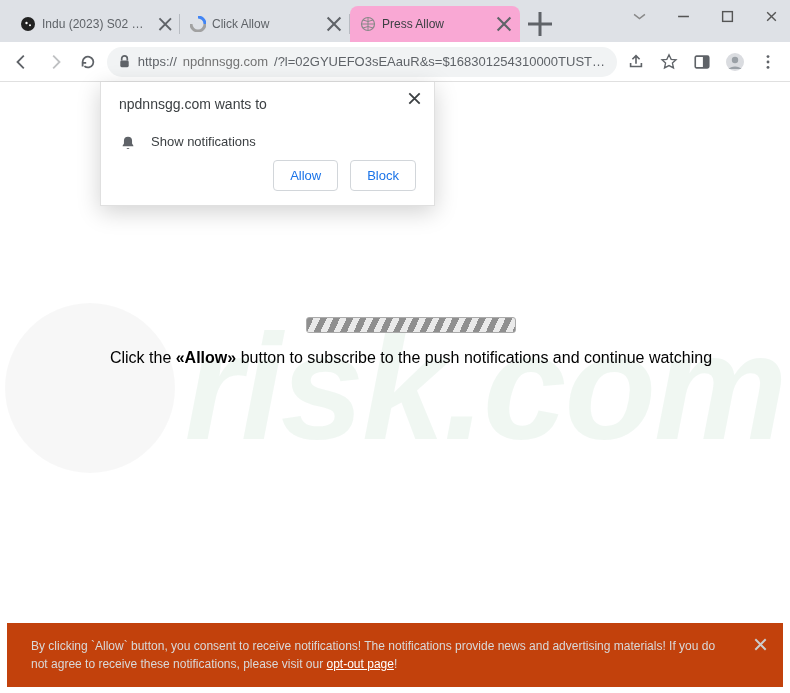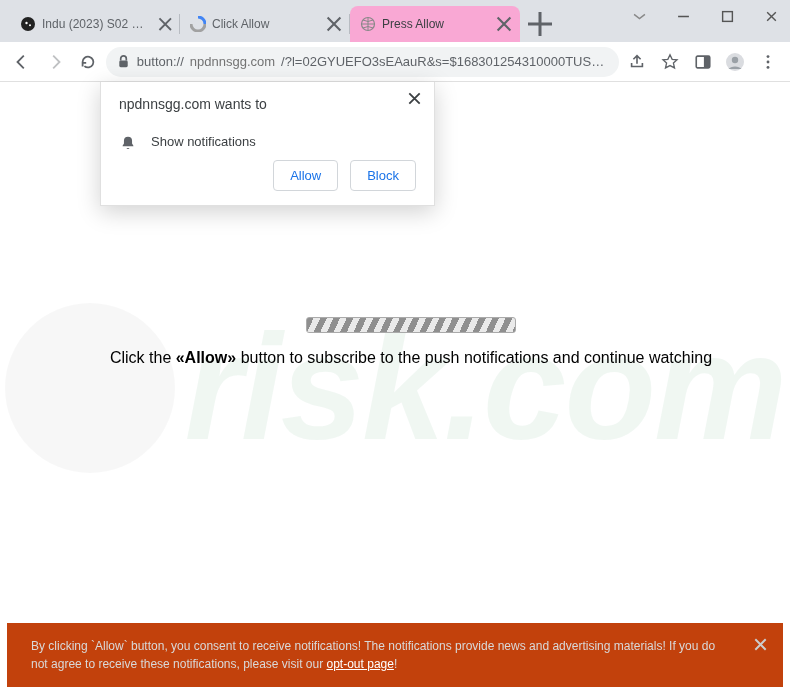--- a/index.html
+++ b/index.html
@@ -159,21 +159,21 @@
       </svg>
   </div>
 
   <div class="addrbar">
     <span class="lock">
       <svg width="15" height="15" viewBox="0 0 16 16">
           <rect x="3.5" y="7" width="9" height="7" rx="1.5" fill="#5f6368"></rect>
           <path d="M5 7 V5 a3 3 0 0 1 6 0 V7" stroke="#5f6368" stroke-width="1.8" fill="none"></path>
         </svg>
     </span>
-    <span class="scheme">button://</span>
+    <span class="scheme">https://</span>
       <span class="host">npdnnsgg.com</span>
       <span class="path">/?l=02GYUEFO3sEAauR&amp;s=$168301254310000TUSTV42...</span>
   </div>
 
   <div class="tb-btn">
     <svg width="18" height="18" viewBox="0 0 20 20">
         <path d="M4 11 v4 h12 v-4 M10 3 v9 M6 7 l4-4 4 4" stroke="#5f6368" stroke-width="1.8" fill="none"></path>
       </svg>
   </div>
   <div class="tb-btn">

